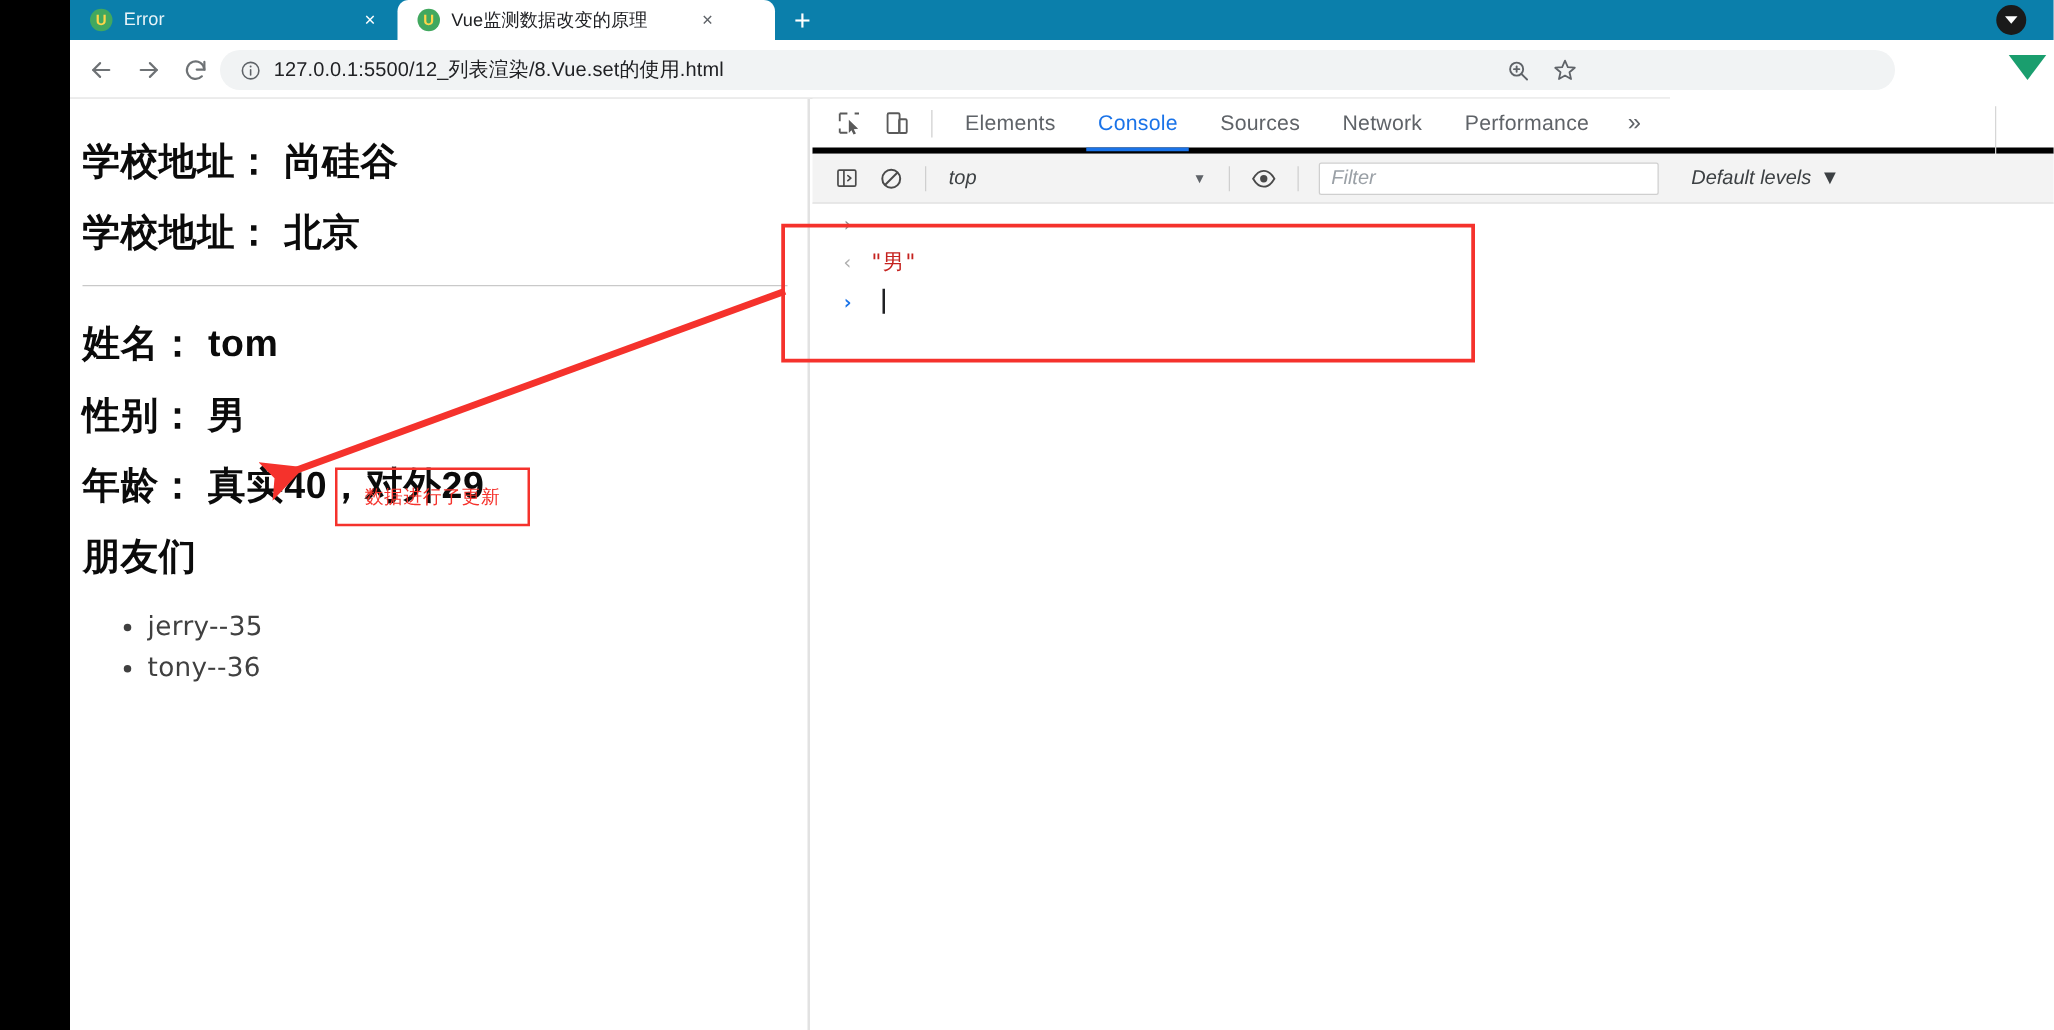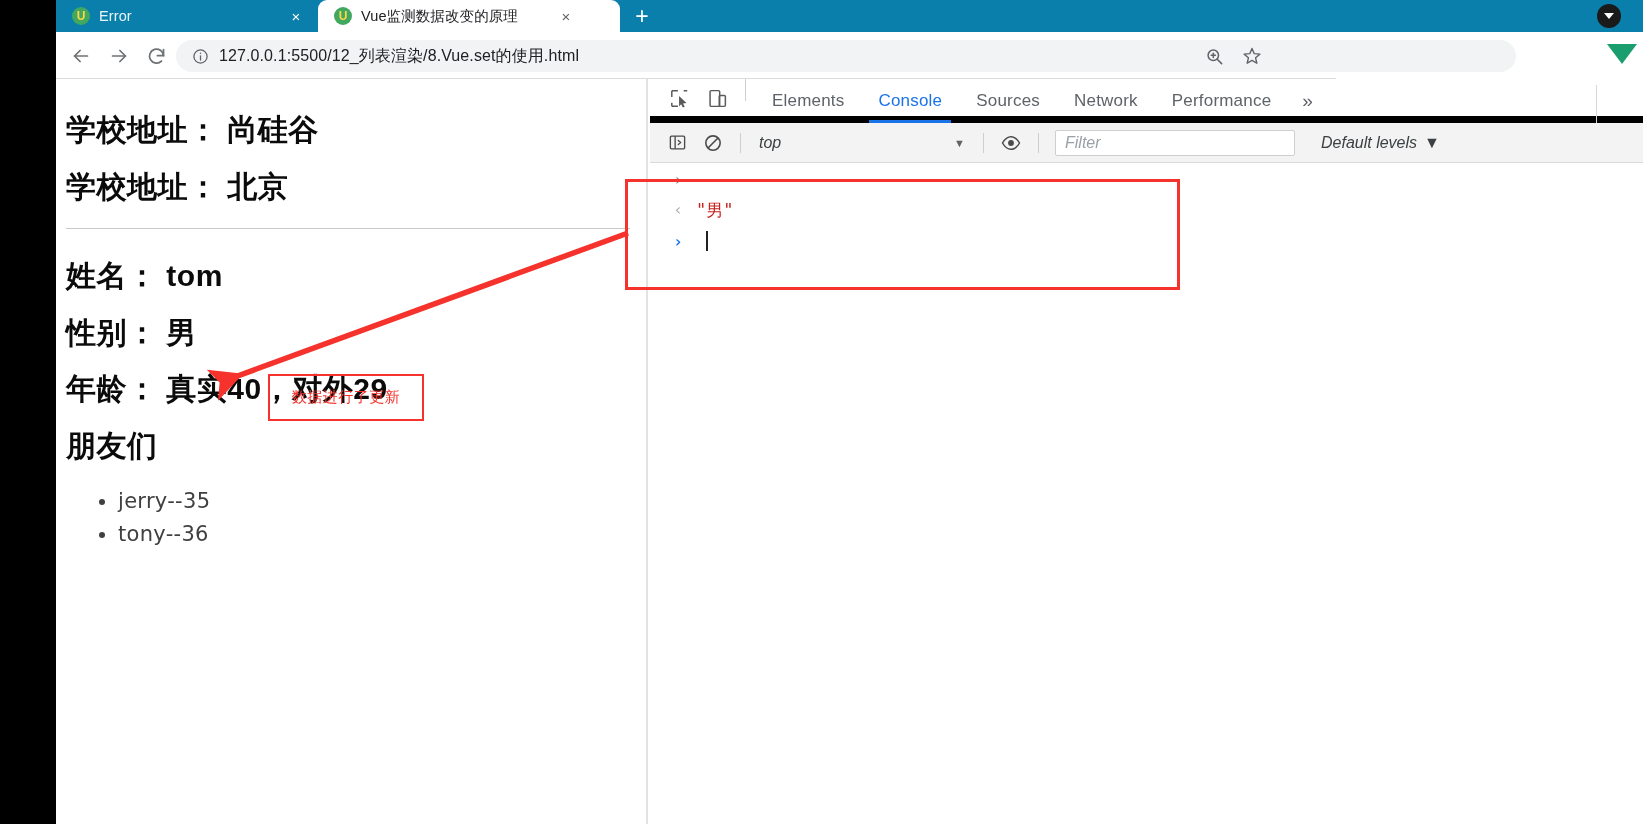--- a/index.html
+++ b/index.html
@@ -172,22 +172,22 @@
   }
 
   
   .devtools {
     position: absolute; left: 650px; top: 79px;
     width: 993px; height: 745px;
     background: #ffffff;
   }
   .dt-tabbar {
     position: relative; height: 44px; width: 993px;
-    background: #ffffff; border-bottom: 7px solid #000000;
-    display: flex; padding-left: 10px;
+    background: #ffffff; border-bottom: 5px solid #000000;
+    display: flex; align-items: center; padding-left: 10px;
   }
   .dt-icon-btn {
     width: 38px; height: 38px; display: flex;
     align-items: center; justify-content: center;
     color: #5a5a5a;
   }
   .dt-sep {
     width: 1px; height: 22px; background: #d0d0d0; margin: 0 9px;
   }
   .dt-tab {
@@ -221,21 +221,21 @@
     align-items: center; justify-content: center; color: #4a4a4a;
   }
   .ct-sep { width: 1px; height: 20px; background: #cfcfcf; margin: 0 8px; }
   .ct-context {
     display: flex; align-items: center; justify-content: space-between;
     width: 222px; height: 26px; padding: 0 8px;
     font-size: 16px; color: #3c4043;
   }
   .ct-caret { font-size: 11px; color: #5f6368; }
   .ct-filter {
-    width: 240px; height: 26px; background: #ffffff;
+    width: 272px; height: 26px; background: #ffffff;
     border: 1px solid #cfcfcf; border-radius: 2px;
     display: flex; align-items: center; padding: 0 9px;
     font-size: 16px; color: #9aa0a6; margin-left: 6px;
   }
   .ct-levels {
     margin-left: 24px; font-size: 16px; color: #3c4043;
     display: flex; align-items: center; gap: 7px;
   }
 
   

